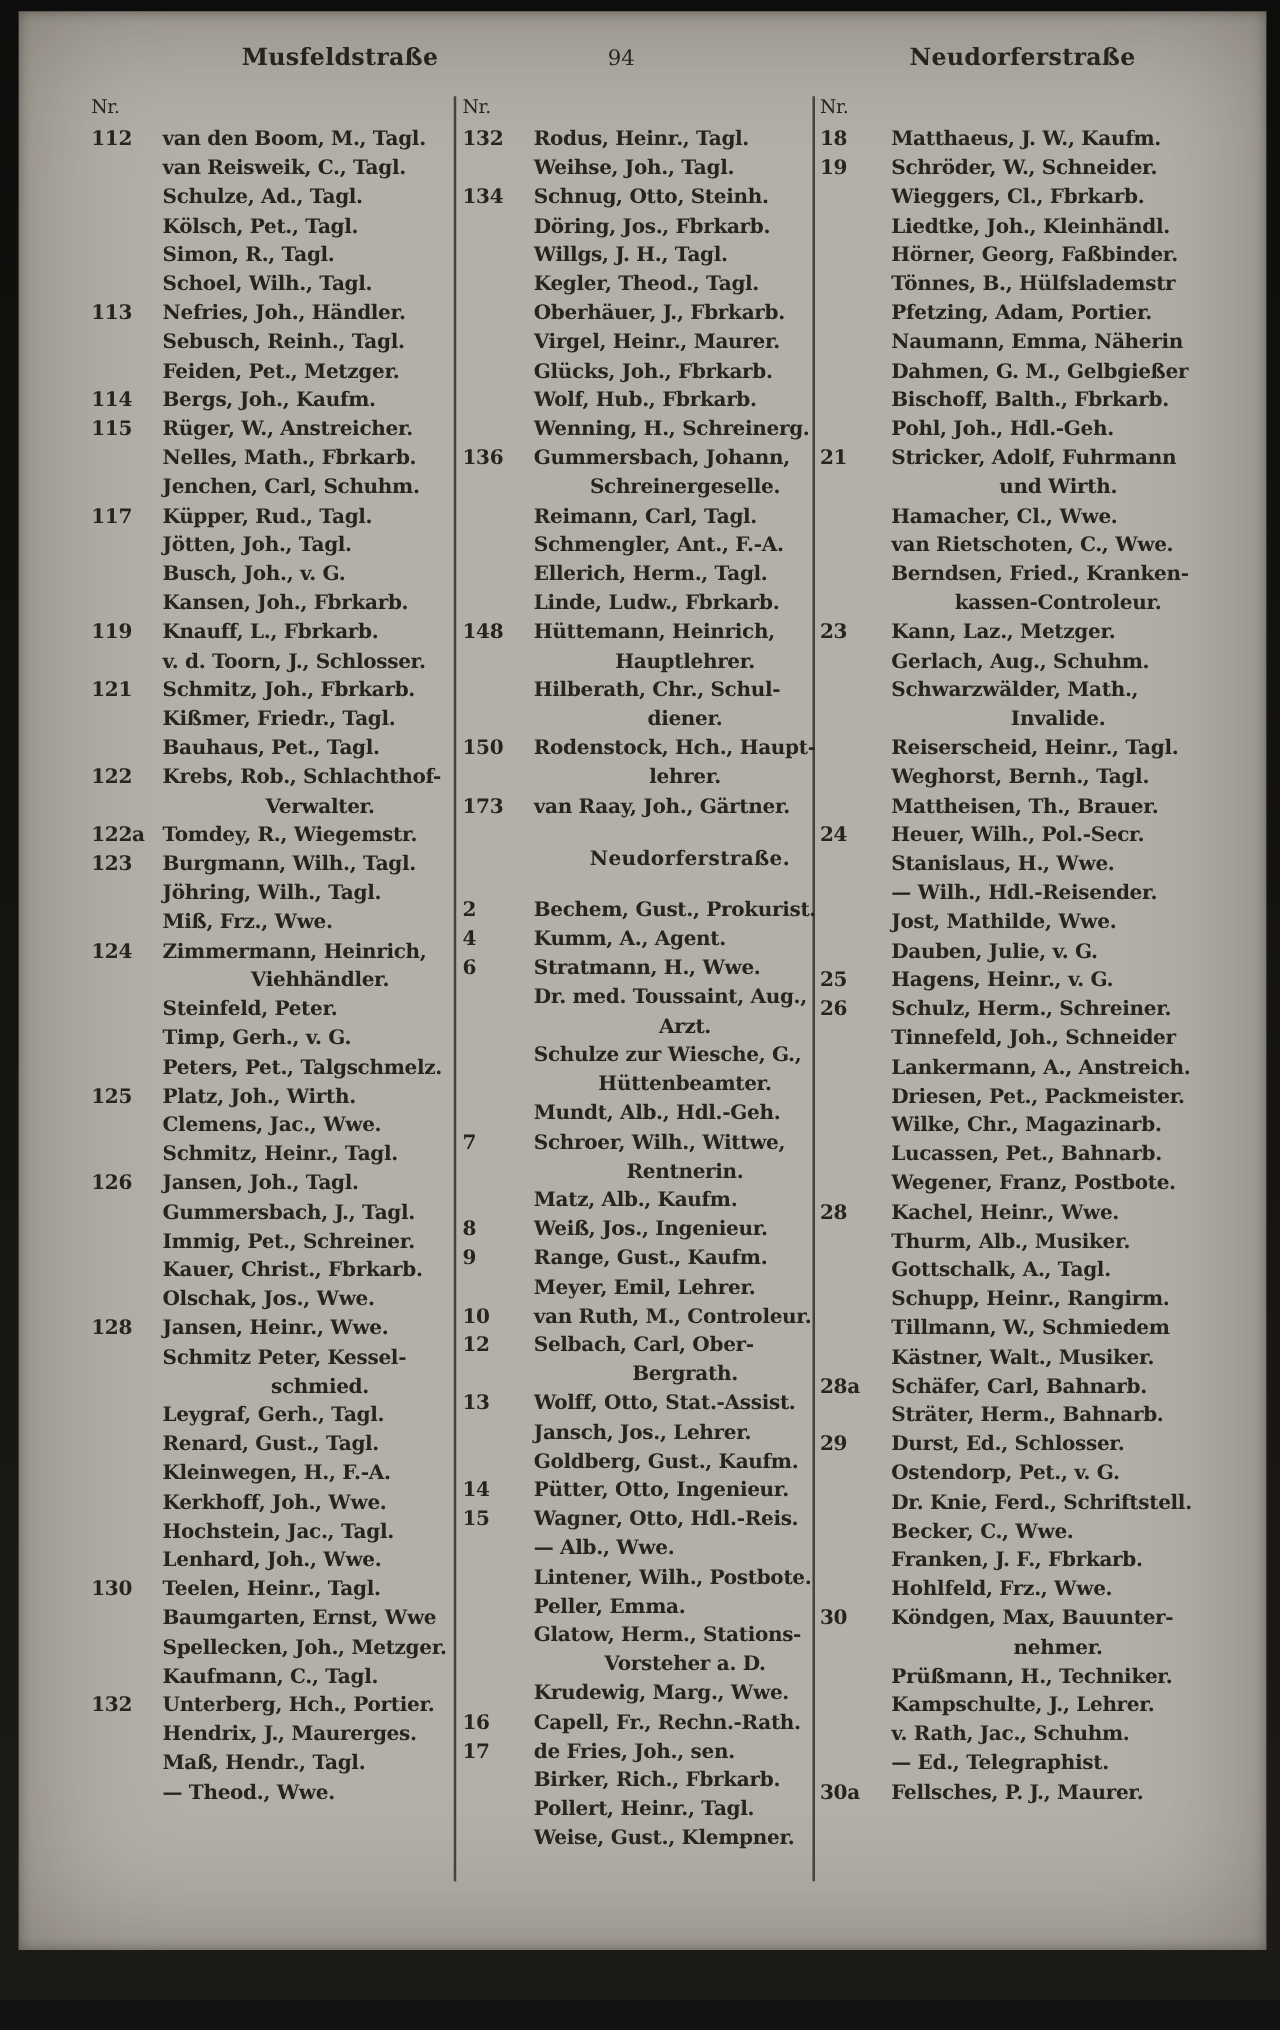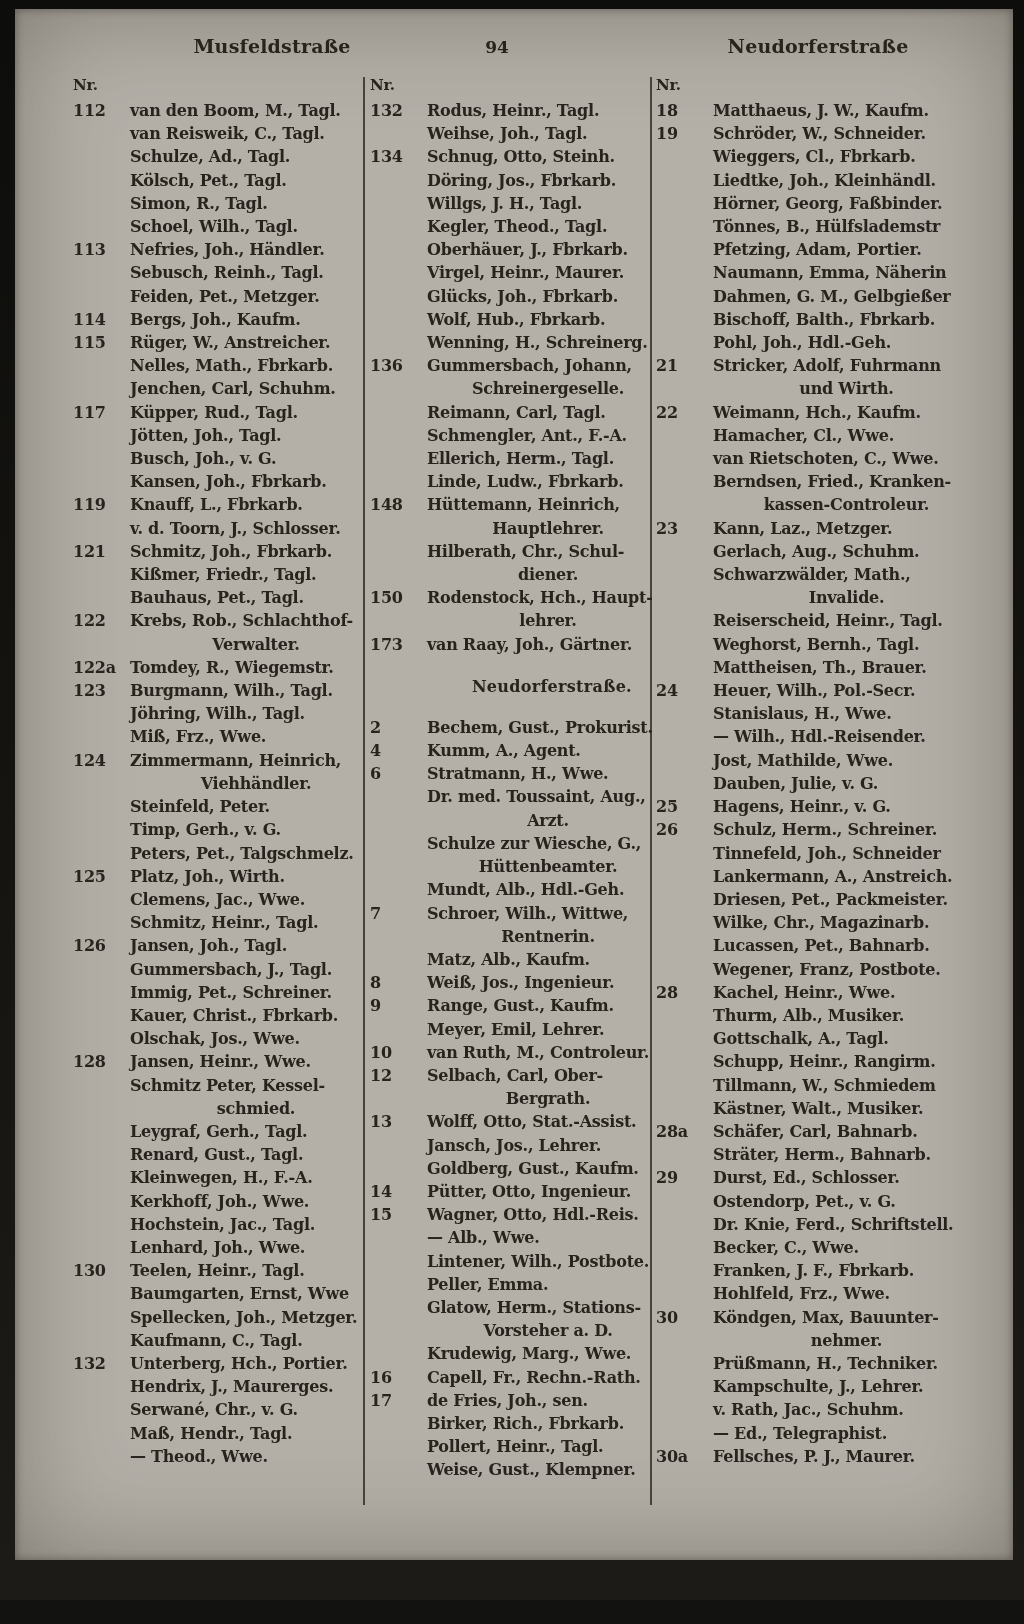--- a/index.html
+++ b/index.html
@@ -28,39 +28,39 @@
     transform:translateX(-50%);
     font-weight:bold; font-size:19px;
     letter-spacing:.2px;
     white-space:nowrap;
   }
   .header-title.left  { left:257px; }
   .header-title.right { left:803px; }
   .page-number {
     position:absolute; top:28px; left:482px;
     transform:translateX(-50%);
-    font-size:17px; font-weight:bold;
+    font-size:17px; font-weight:normal;
   }
   .col {
     position:absolute; top:64px;
     font-size:16px; font-weight:bold;
     letter-spacing:-0.25px;
   }
   .col-1 { left:58px;  width:290px; }
   .col-2 { left:355px; width:280px; }
   .col-3 { left:641px; width:305px; }
   .divider {
     position:absolute; top:68px;
     width:2px; height:1428px;
     background:#47423a;
   }
   .divider.d1 { left:348px; }
   .divider.d2 { left:635px; }
   .nr-label {
-    font-size:15px; font-weight:bold;
+    font-size:15px; font-weight:normal;
     height:26px; line-height:24px;
   }
   .row {
     position:relative;
     padding-left:57px;
     line-height:23.2px;
     white-space:nowrap;
   }
   .row .num {
     position:absolute; left:0; top:0;
@@ -140,21 +140,20 @@
         <div class="row"><span class="txt">Kleinwegen, H., F.-A.</span></div>
         <div class="row"><span class="txt">Kerkhoff, Joh., Wwe.</span></div>
         <div class="row"><span class="txt">Hochstein, Jac., Tagl.</span></div>
         <div class="row"><span class="txt">Lenhard, Joh., Wwe.</span></div>
         <div class="row"><span class="num">130</span><span class="txt">Teelen, Heinr., Tagl.</span></div>
         <div class="row"><span class="txt">Baumgarten, Ernst, Wwe</span></div>
         <div class="row"><span class="txt">Spellecken, Joh., Metzger.</span></div>
         <div class="row"><span class="txt">Kaufmann, C., Tagl.</span></div>
         <div class="row"><span class="num">132</span><span class="txt">Unterberg, Hch., Portier.</span></div>
         <div class="row"><span class="txt">Hendrix, J., Maurerges.</span></div>
-        <div class="row"><span class="txt">Serwané, Chr., v. G.</span></div>
         <div class="row"><span class="txt">Maß, Hendr., Tagl.</span></div>
         <div class="row"><span class="txt">— Theod., Wwe.</span></div>
       </div>
     <div class="col col-2">
         <div class="nr-label">Nr.</div>
         <div class="row"><span class="num">132</span><span class="txt">Rodus, Heinr., Tagl.</span></div>
         <div class="row"><span class="txt">Weihse, Joh., Tagl.</span></div>
         <div class="row"><span class="num">134</span><span class="txt">Schnug, Otto, Steinh.</span></div>
         <div class="row"><span class="txt">Döring, Jos., Fbrkarb.</span></div>
         <div class="row"><span class="txt">Willgs, J. H., Tagl.</span></div>
@@ -220,21 +219,20 @@
         <div class="row"><span class="txt">Liedtke, Joh., Kleinhändl.</span></div>
         <div class="row"><span class="txt">Hörner, Georg, Faßbinder.</span></div>
         <div class="row"><span class="txt">Tönnes, B., Hülfslademstr</span></div>
         <div class="row"><span class="txt">Pfetzing, Adam, Portier.</span></div>
         <div class="row"><span class="txt">Naumann, Emma, Näherin</span></div>
         <div class="row"><span class="txt">Dahmen, G. M., Gelbgießer</span></div>
         <div class="row"><span class="txt">Bischoff, Balth., Fbrkarb.</span></div>
         <div class="row"><span class="txt">Pohl, Joh., Hdl.-Geh.</span></div>
         <div class="row"><span class="num">21</span><span class="txt">Stricker, Adolf, Fuhrmann</span></div>
         <div class="row wrap"><span class="txt">und Wirth.</span></div>
-        <div class="row"><span class="num">22</span><span class="txt">Weimann, Hch., Kaufm.</span></div>
         <div class="row"><span class="txt">Hamacher, Cl., Wwe.</span></div>
         <div class="row"><span class="txt">van Rietschoten, C., Wwe.</span></div>
         <div class="row"><span class="txt">Berndsen, Fried., Kranken-</span></div>
         <div class="row wrap"><span class="txt">kassen-Controleur.</span></div>
         <div class="row"><span class="num">23</span><span class="txt">Kann, Laz., Metzger.</span></div>
         <div class="row"><span class="txt">Gerlach, Aug., Schuhm.</span></div>
         <div class="row"><span class="txt">Schwarzwälder, Math.,</span></div>
         <div class="row wrap"><span class="txt">Invalide.</span></div>
         <div class="row"><span class="txt">Reiserscheid, Heinr., Tagl.</span></div>
         <div class="row"><span class="txt">Weghorst, Bernh., Tagl.</span></div>

